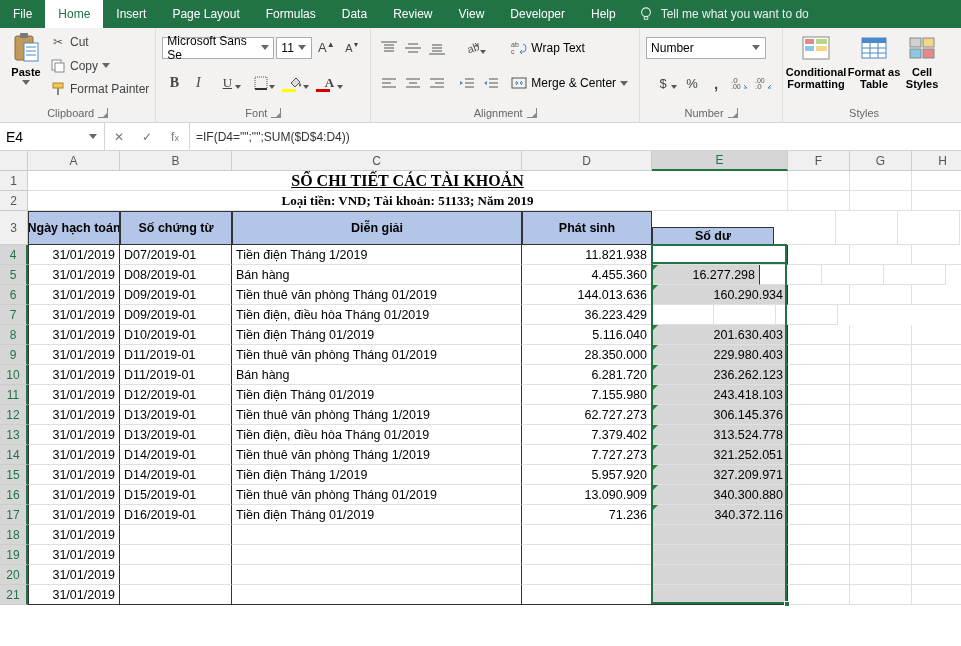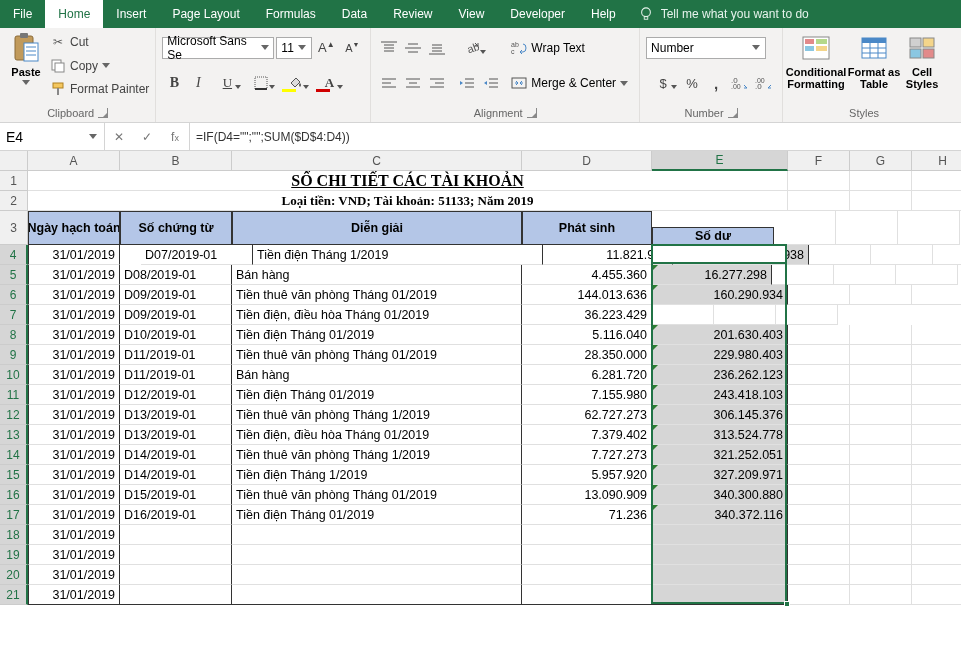--- a/index.html
+++ b/index.html
@@ -196,20 +196,24 @@
               </svg>
             <span class="color-bar" style="background:#ffff00"></span>
           </div>
           <div class="tool-btn dd" style="position:relative">
             <span style="font-family:'Times New Roman';font-size:13px;font-weight:bold">A</span>
             <span class="color-bar" style="background:#d00000"></span>
           </div>
         </div>
       </div>
     </div>
+    <div class="ribbon-group-label">
+        <span>Font</span>
+        <span class="dialog-launcher"></span>
+      </div>
   </div>
 
   <div class="ribbon-group">
     <div class="ribbon-group-content">
       <div class="stack">
         <div class="btn-row">
           <div class="tool-btn">
               <svg width="16" height="14">
                 <line x1="0" y1="1" x2="16" y2="1" stroke="#555"></line>
                 <line x1="3" y1="4" x2="13" y2="4" stroke="#555"></line>
@@ -468,34 +472,34 @@
         <div class="cell hdr-cell" style="width: 112px;">Số chứng từ</div>
         <div class="cell hdr-cell" style="width: 290px;">Diễn giải</div>
         <div class="cell hdr-cell" style="width: 130px;">Phát sinh</div>
         <div class="cell hdr-cell" style="width: 122px; margin-top: 16px;">Số dư</div>
         <div class="cell" style="width: 62px;"></div>
         <div class="cell" style="width: 62px;"></div>
         <div class="cell" style="width: 62px;"></div>
       </div>
       <div class="row">
         <div class="cell right data-border-l data-border-r" style="width: 92px;">31/01/2019</div>
-        <div class="cell data-border-r" style="width: 112px; margin-left: 21px;">D07/2019-01</div>
+        <div class="cell data-border-r" style="width: 112px;">D07/2019-01</div>
         <div class="cell data-border-r" style="width: 290px;">Tiền điện Tháng 1/2019</div>
         <div class="cell right data-border-r" style="width: 130px;">11.821.938</div>
         <div class="cell right sel-col data-border-r" style="width: 136px;">11.821.938</div>
         <div class="cell" style="width: 62px;"></div>
         <div class="cell" style="width: 62px;"></div>
         <div class="cell" style="width: 62px;"></div>
       </div>
       <div class="row">
         <div class="cell right data-border-l data-border-r" style="width: 92px;">31/01/2019</div>
         <div class="cell data-border-r" style="width: 112px;">D08/2019-01</div>
         <div class="cell data-border-r" style="width: 290px;">Bán hàng</div>
         <div class="cell right data-border-r" style="width: 130px;">4.455.360</div>
-        <div class="cell right sel-col data-border-r tri" style="width: 120px; padding-left: 45px;">16.277.298</div>
+        <div class="cell right sel-col data-border-r tri" style="width: 108px; padding-left: 45px;">16.277.298</div>
         <div class="cell" style="width: 62px;"></div>
         <div class="cell" style="width: 62px;"></div>
         <div class="cell" style="width: 62px;"></div>
       </div>
       <div class="row">
         <div class="cell right data-border-l data-border-r" style="width: 92px;">31/01/2019</div>
         <div class="cell data-border-r" style="width: 112px;">D09/2019-01</div>
         <div class="cell data-border-r" style="width: 290px;">Tiền thuê văn phòng Tháng 01/2019</div>
         <div class="cell right data-border-r" style="width: 130px;">144.013.636</div>
         <div class="cell right sel-col data-border-r tri" style="width: 136px;">160.290.934</div>

